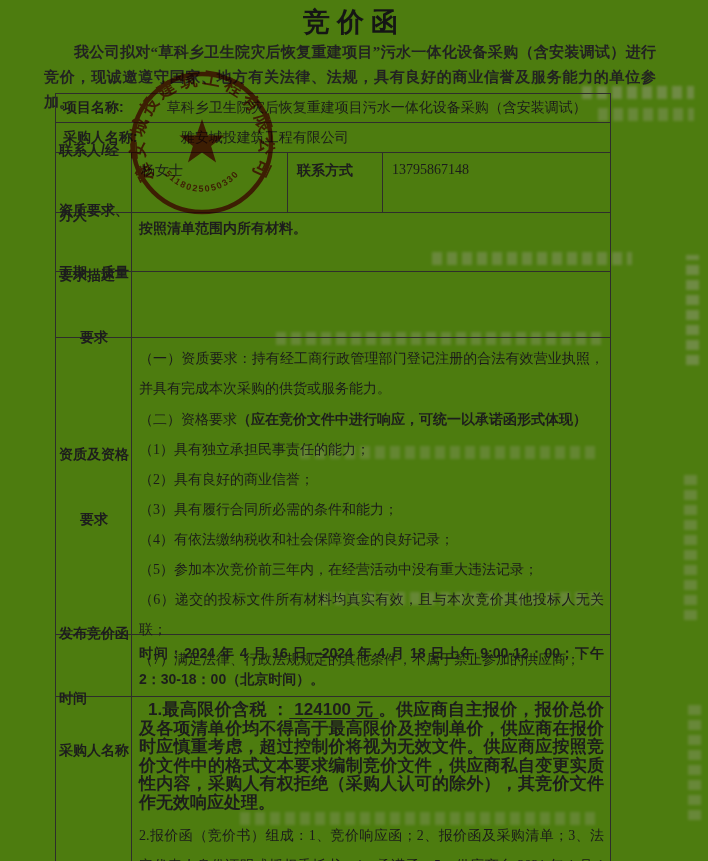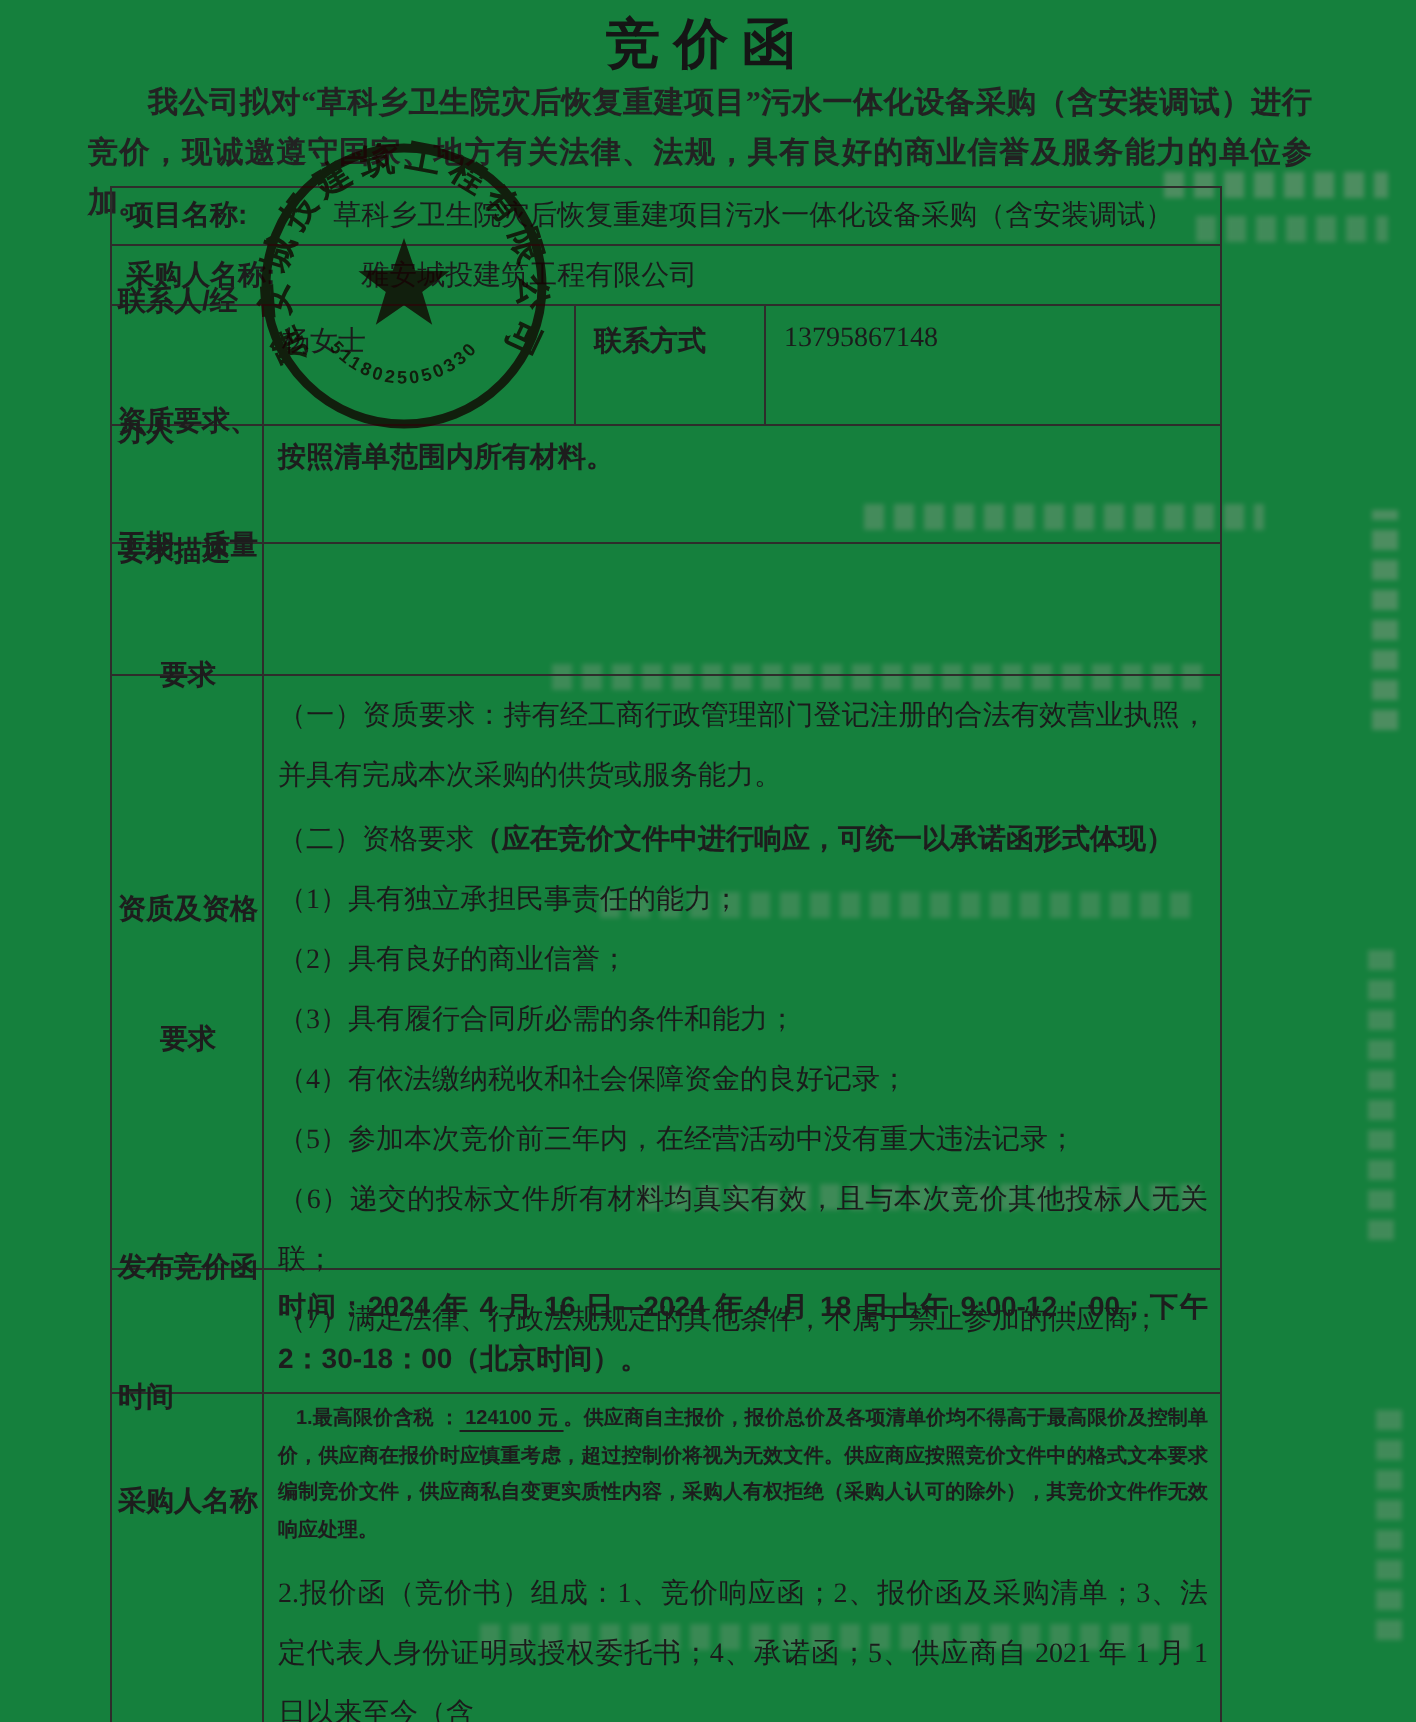--- a/index.html
+++ b/index.html
@@ -3,21 +3,21 @@
 <meta charset="utf-8">
 <style>
   html,body { margin:0; padding:0; }
   body {
     width:708px; height:861px;
     font-family:"Liberation Serif", serif;
     background:#e9e7e2;
   }
   .page {
     position:relative; width:708px; height:861px;
-    background:#15803d; overflow:hidden; color:#1b1b1b;
+    background:#4d7c0f; overflow:hidden; color:#1b1b1b;
   }
   
   .bleed {
     position:absolute; height:13px; filter:blur(1.4px); opacity:.38;
     background:repeating-linear-gradient(90deg,#a8a49a 0 10px,transparent 10px 15px);
     pointer-events:none;
   }
   .bleed.v {
     width:13px;
     background:repeating-linear-gradient(0deg,#a8a49a 0 10px,transparent 10px 15px);
@@ -57,21 +57,21 @@
   .r3 .phone { flex:1 1 auto; padding:9px 4px 0 9px; }
   .r4 { height:31px; } .r4 .val { display:flex; align-items:center; }
   .r5 { height:59px; } .r5 .val { padding-top:7px; }
   .r6 { height:66px; } .r6 .val { padding-top:10px; line-height:23px; }
   .r7 { height:297px; } .r7 .val { padding-top:6px; line-height:30px; text-align:justify; }
   .r7 .item { margin:0; }
   .r8 { height:62px; } .r8 .val { padding-top:5px; line-height:26px; text-align:justify; }
   .r9 { height:170px; align-items:stretch; }
   .r9 .lab { justify-content:flex-start; padding-top:40px; }
   .r9 .val { padding-top:4px; }
-  .p1 { margin:0; font-size:10px; line-height:18.6px; text-align:justify; text-indent:9px; }
+  .p1 { margin:0; font-size:17px; line-height:18.6px; text-align:justify; text-indent:9px; }
   .p2 { margin:8px 0 0 0; font-size:14px; line-height:30px; text-align:justify; }
   .u { text-decoration:underline; text-underline-offset:3px; }
   .stamp { position:absolute; left:127px; top:68px; mix-blend-mode:multiply; opacity:.9; }
 </style>
 </head>
 <body>
 
 <div class="page">
 
   <div class="bleed" style="left:582px;top:86px;width:112px;"></div>

